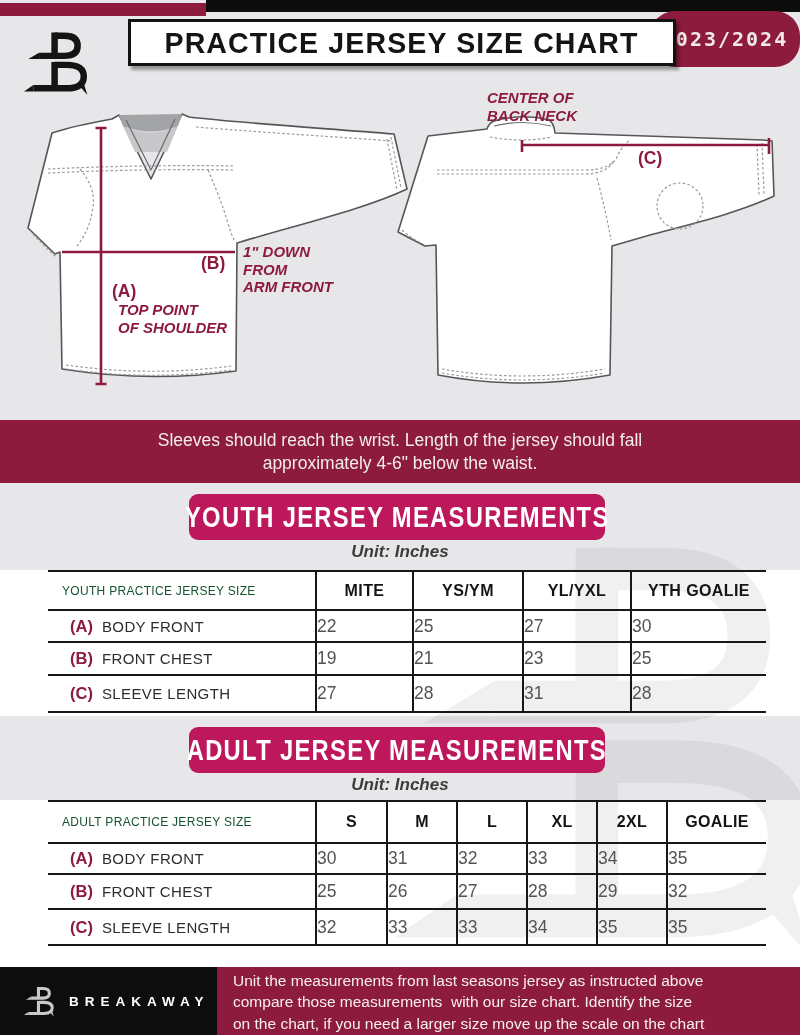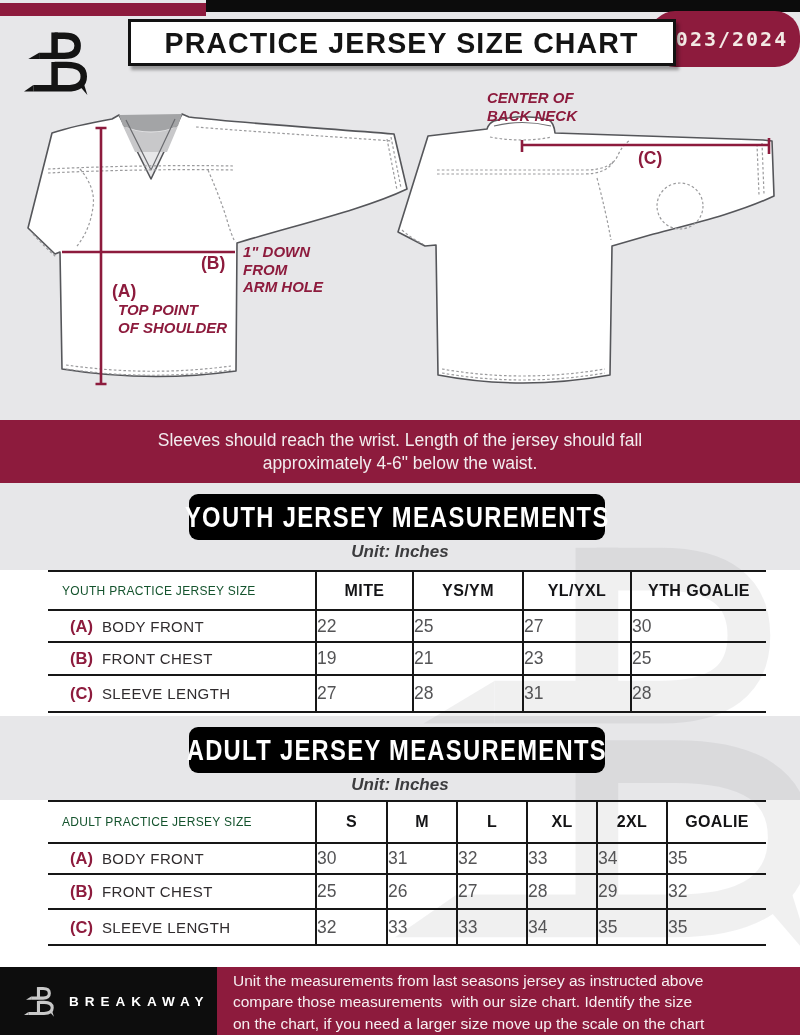--- a/index.html
+++ b/index.html
@@ -42,21 +42,21 @@
 
   
   .banner{
     position:absolute;left:0;top:420px;width:100%;height:63px;background:#8d1b3d;
     color:#f2ecee;text-align:center;font-size:17.5px;line-height:22.5px;
     padding-top:9px;box-sizing:border-box;z-index:2;
   }
 
   
   .section-heading{
-    position:absolute;left:189px;width:416px;height:46px;background:#000000;border-radius:9px;
+    position:absolute;left:189px;width:416px;height:46px;background:#be185d;border-radius:9px;
     display:flex;align-items:center;justify-content:center;z-index:2;
   }
   #youth-heading{top:494px;} #adult-heading{top:727px;}
   .section-heading span{color:#ffffff;font-size:27px;font-weight:700;letter-spacing:1.5px;transform:scale(0.88,1.1);white-space:nowrap;}
   .unit{position:absolute;left:0;width:100%;text-align:center;font-style:italic;font-weight:700;font-size:17px;color:#3c3c3e;z-index:2;}
   #youth-unit{top:542px;} #adult-unit{top:775px;}
 
   
   .size-table{
     position:absolute;left:48px;width:718px;border-collapse:collapse;table-layout:fixed;z-index:2;
@@ -188,21 +188,21 @@
 
   <div class="mtag" style="left:112px;top:281px;">(A)</div>
   <div class="annot" style="left:118px;top:301px;">
     <div>TOP POINT</div>
     <div>OF SHOULDER</div>
   </div>
   <div class="mtag" style="left:201px;top:253px;">(B)</div>
   <div class="annot" style="left:243px;top:243px;">
     <div>1" DOWN</div>
     <div>FROM</div>
-    <div>ARM HOLE</div>
+    <div>ARM FRONT</div>
   </div>
   <div class="annot" style="left:487px;top:89px;">
     <div>CENTER OF</div>
     <div>BACK NECK</div>
   </div>
   <div class="mtag" style="left:638px;top:148px;">(C)</div>
 
   <div class="banner">
     <div>Sleeves should reach the wrist. Length of the jersey should fall</div>
     <div>approximately 4-6" below the waist.</div>

